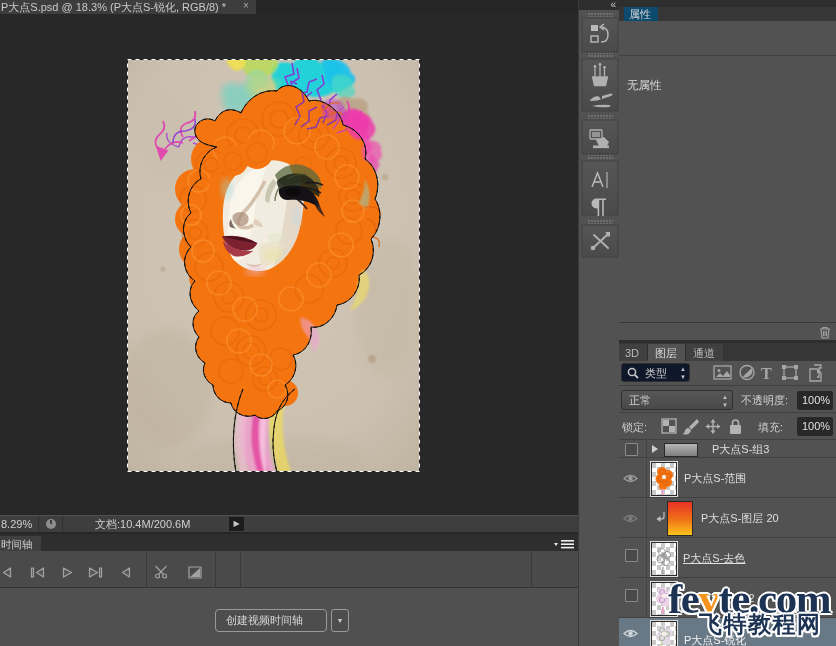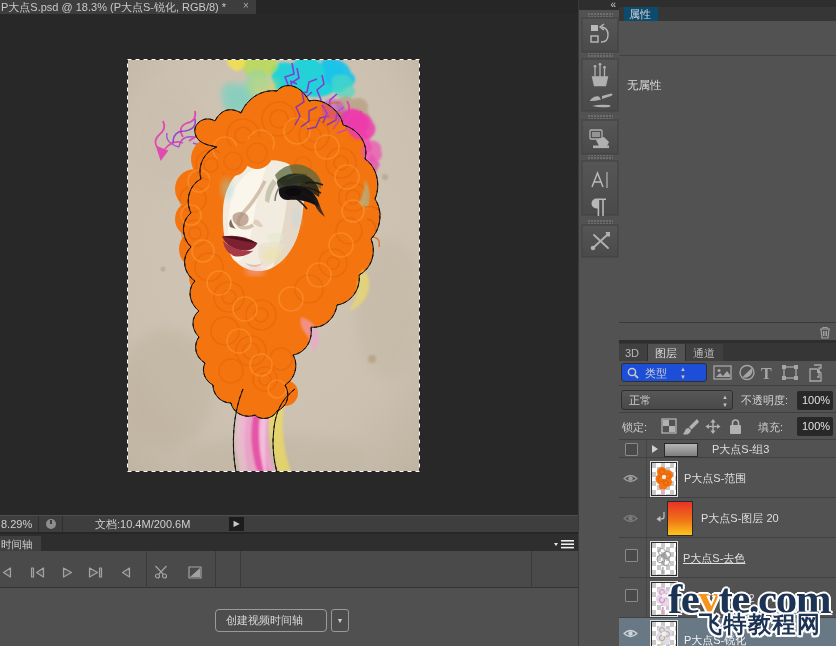--- a/index.html
+++ b/index.html
@@ -415,21 +415,21 @@
       </div>
     <div class="abs" style="left:29px;top:1px;width:37px;height:17px;background:#525252;">
         <span class="abs txt" style="left:7px;top:2px;color:#dcdcdc;">图层</span>
       </div>
     <div class="abs" style="left:66px;top:1px;width:38px;height:17px;background:#404040;border-left:1px solid #2e2e2e;box-sizing:border-box;">
         <span class="abs txt" style="left:7px;top:2px;color:#b8b8b8;">通道</span>
       </div>
   </div>
 
   <div class="abs" style="left:0;top:361px;width:217px;height:25px;border-bottom:1px solid #404040;box-sizing:border-box;">
-    <div class="abs" style="left:2px;top:2px;width:86px;height:19px;background:#1d4ed8;border:1px solid #2f2f2f;border-radius:3px;box-sizing:border-box;">
+    <div class="abs" style="left:2px;top:2px;width:69px;height:19px;background:#0f172a;border:1px solid #2f2f2f;border-radius:3px;box-sizing:border-box;">
       <svg class="abs" style="left:4px;top:2px;" width="14" height="14" viewBox="0 0 14 14">
         <circle cx="6" cy="6" r="3.6" fill="none" stroke="#c9c9c9" stroke-width="1.5"></circle>
         <path d="M8.8 8.8 L12 12" stroke="#c9c9c9" stroke-width="1.8"></path>
       </svg>
       <span class="abs txt" style="left:23px;top:2px;">类型</span>
       <span class="abs" style="left:58px;top:1px;color:#c2c2c2;font-size:6px;line-height:8px;">▲<br>▼</span>
     </div>
     <svg class="abs" style="left:93px;top:3px;" width="124" height="18" viewBox="0 0 124 18">
 
       <g transform="translate(2,0)">

